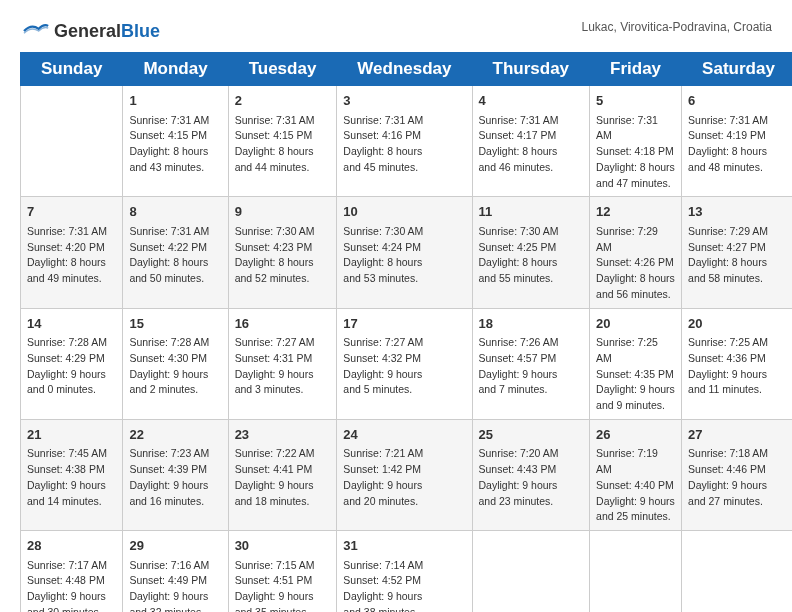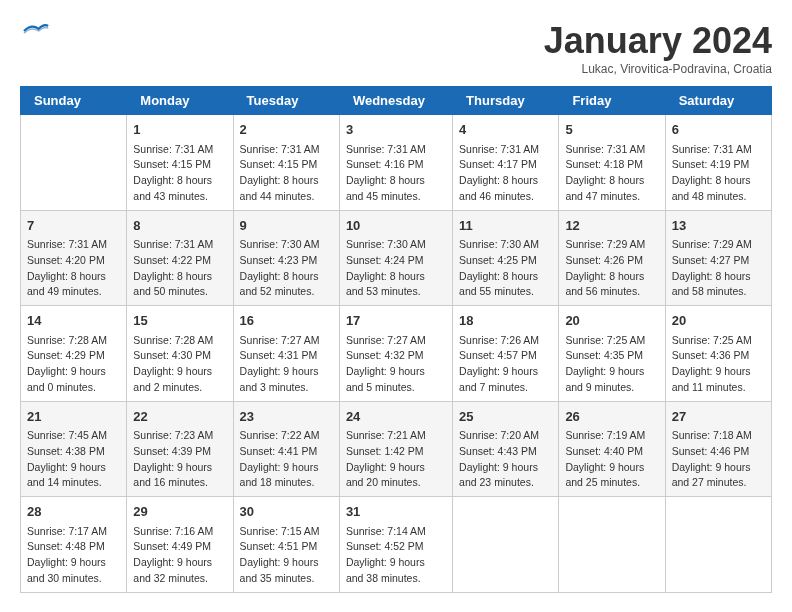--- a/index.html
+++ b/index.html
@@ -49,22 +49,22 @@
     }
     table {
       width: 100%;
       border-collapse: collapse;
       font-size: 11px;
     }
     thead tr th {
       background-color: #1a6ab5;
       color: #fff;
       text-align: left;
-      padding: 6px 13px;
-      font-size: 13px;
+      padding: 6px 20px;
+      font-size: 17px;
       font-weight: bold;
       border: 1px solid #1a6ab5;
     }
     tbody tr td {
       vertical-align: top;
       padding: 5px 6px;
       border: 1px solid #ccc;
       min-height: 80px;
       height: 90px;
       color: #333;
@@ -90,23 +90,25 @@
 </head>
 <body>
 
 <div class="header">
   <div class="logo">
     <svg class="logo-icon" viewBox="0 0 40 30" xmlns="http://www.w3.org/2000/svg">
       <rect x="0" y="0" width="40" height="30" fill="white"></rect>
       <path d="M5 15 Q15 5 25 12 Q32 5 38 8" stroke="#1a6ab5" stroke-width="3" fill="none"></path>
       <path d="M5 18 Q15 8 25 15 Q32 8 38 11" stroke="#1a6ab5" stroke-width="2" fill="none" opacity="0.5"></path>
     </svg>
+    <div>
+      <span class="logo-text-general">General</span><span class="logo-text-blue">Blue</span>
+    </div>
   </div>
   <div class="title-block">
-    <div class="month-title">January 2024</div>
     <div class="location-title">Lukac, Virovitica-Podravina, Croatia</div>
   </div>
 </div>
 
 <table>
   <thead>
     <tr>
     <th>Sunday</th>
         <th>Monday</th>
         <th>Tuesday</th>

